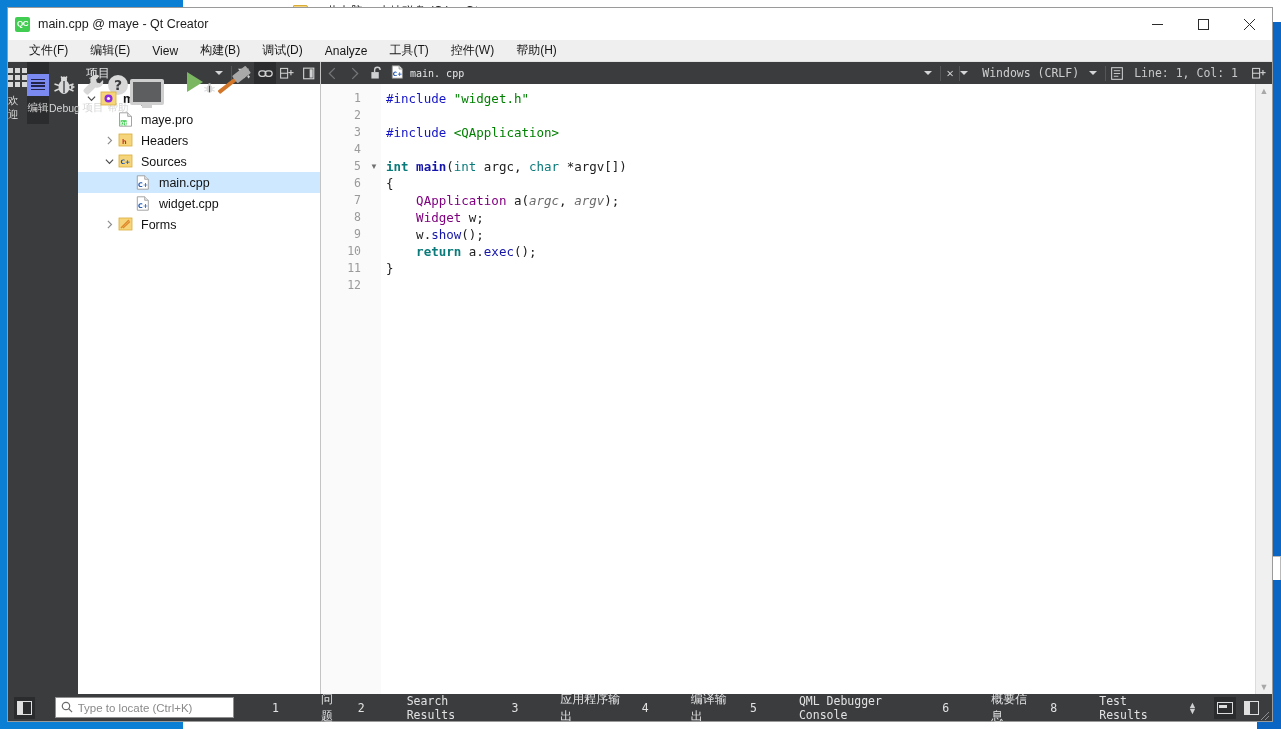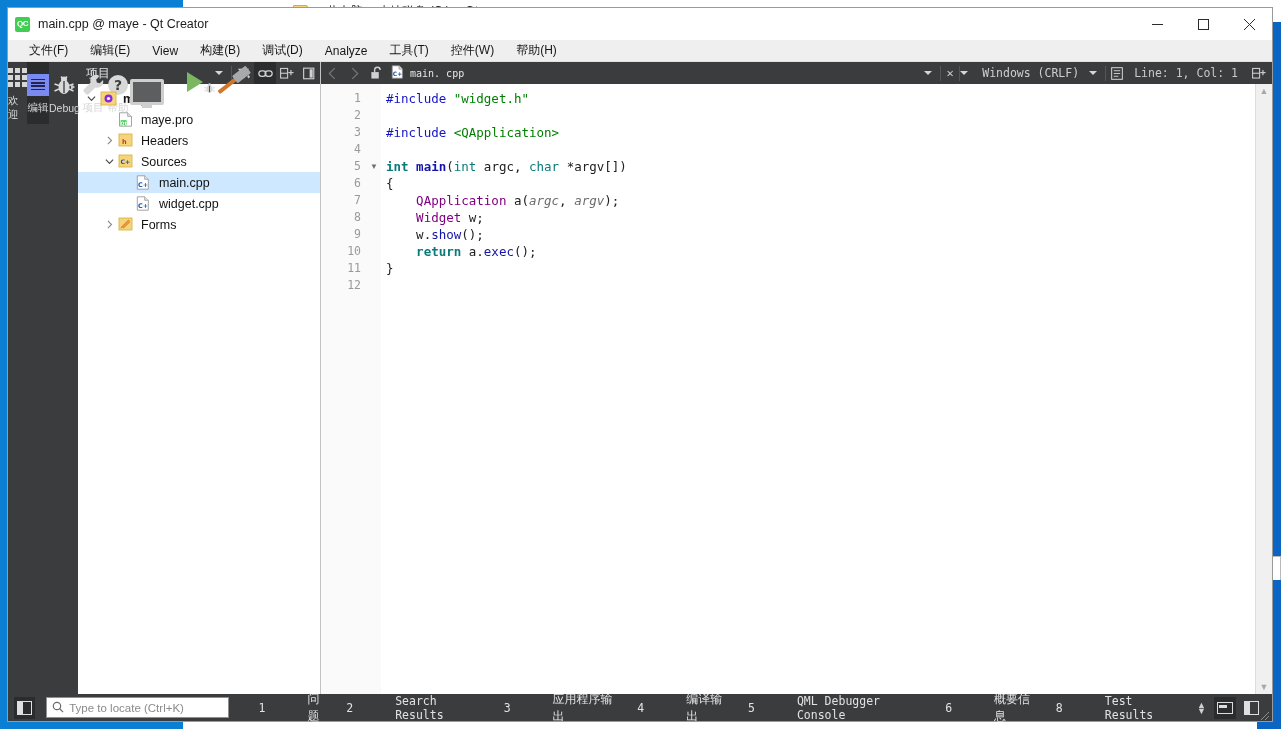--- a/index.html
+++ b/index.html
@@ -219,21 +219,21 @@
   .vscroll{
     width:16px;flex:0 0 16px;background:#f0f0f0;border-left:1px solid #dcdcdc;
     display:flex;flex-direction:column;align-items:center;justify-content:space-between;
     padding:2px 0;
   }
   .vs-arrow{color:#a8a8a8;font-size:9px;}
 
   
   .statusbar{
     height:27px;flex:0 0 27px;background:#3a3c3e;display:flex;align-items:center;
-    padding:0 4px;gap:8px;
+    padding:0 4px;gap:17px;
   }
   .sb-toggle{
     width:22px;height:22px;margin:0 3px 0 2px;background:#2b2c2e;
     display:flex;align-items:center;justify-content:center;
   }
   .panel-ico{width:13px;height:12px;border:1.6px solid #e0e0e0;display:flex;}
   .panel-ico i{width:5px;background:#e0e0e0;}
   .locator{
     width:178px;height:19px;background:#ffffff;border:1px solid #8f8f8f;
     display:flex;align-items:center;padding:0 5px;gap:5px;

